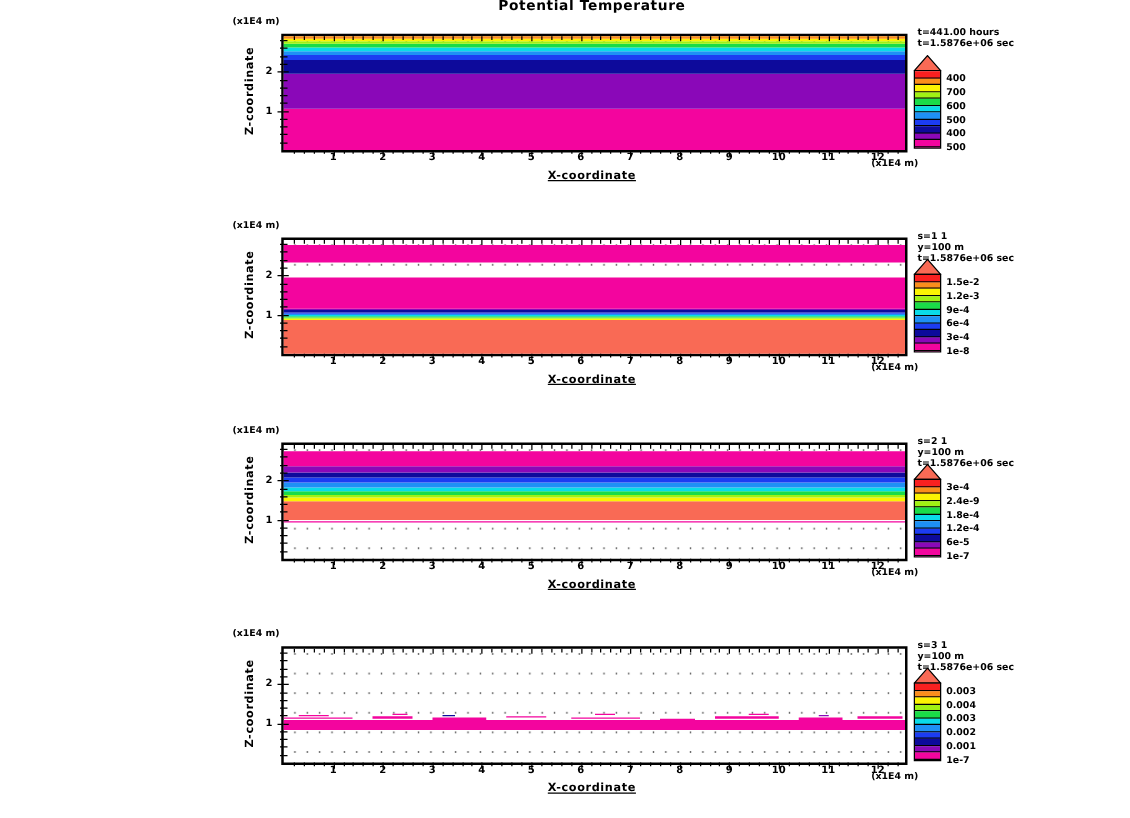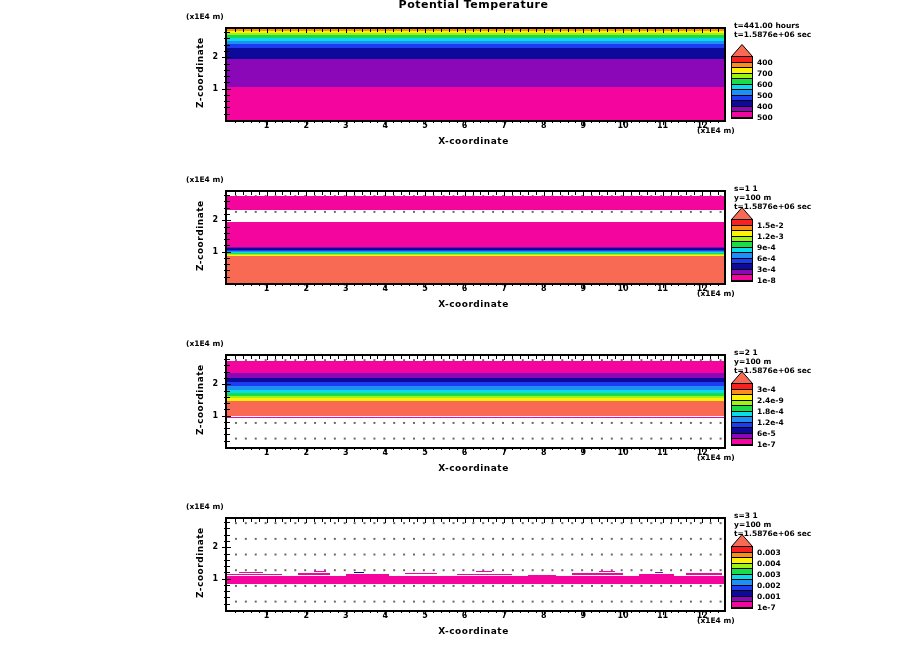--- a/index.html
+++ b/index.html
@@ -30,21 +30,21 @@
   .xtick-label{
     position:absolute;top:121px;width:20px;margin-left:-10px;text-align:center;
     font-size:8px;font-weight:700;
   }
   .ytick-label{
     position:absolute;left:204px;width:14px;text-align:right;
     font-size:8px;font-weight:700;
   }
   .x-label{
     position:absolute;left:225px;width:497px;top:136px;text-align:center;
-    font-size:9px;font-weight:700;letter-spacing:0.5px;
+    font-size:9px;font-weight:700;letter-spacing:0.5px;text-decoration:underline;
   }
   .x-units{position:absolute;left:697px;top:126px;font-size:7.5px;font-weight:700;}
   .annots{position:absolute;left:734px;top:21px;font-size:7.5px;font-weight:700;line-height:9px;white-space:nowrap;}
   .cbar{position:absolute;left:731px;top:56px;width:20px;height:61px;border:1px solid #000;}
   .cbar-seg{position:absolute;left:0;width:100%;border-bottom:1px solid #000;box-sizing:border-box;}
   .cbar-label{position:absolute;left:757px;font-size:7.5px;font-weight:700;white-space:nowrap;}
 </style>
 </head>
 <body>
 

